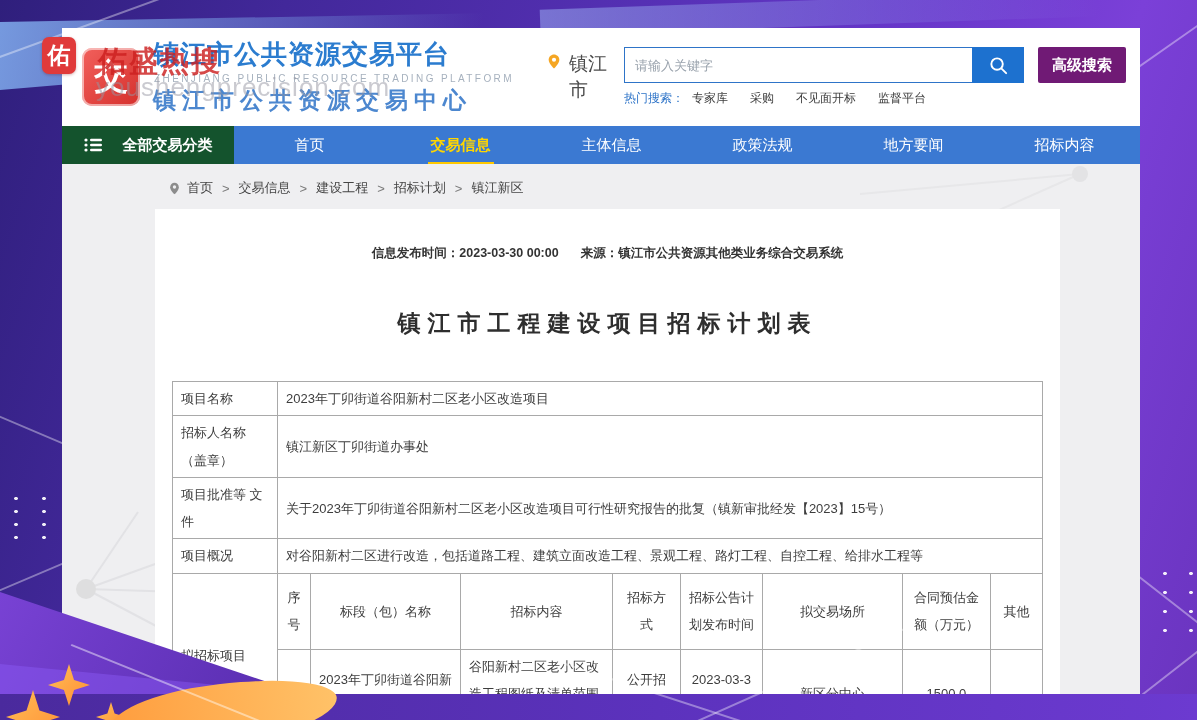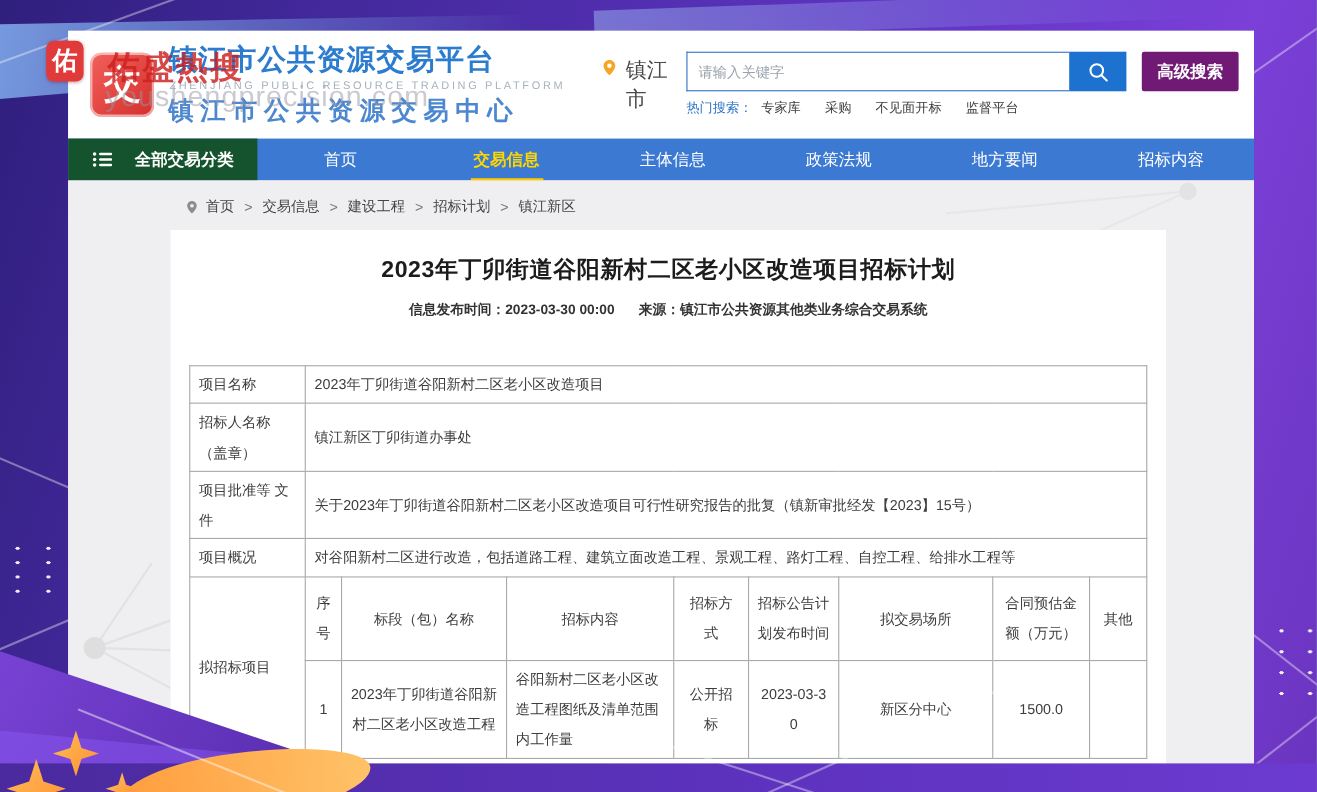--- a/index.html
+++ b/index.html
@@ -252,24 +252,24 @@
       <span class="crumb">交易信息</span>
       <span class="crumb-sep">&gt;</span>
       <span class="crumb">建设工程</span>
       <span class="crumb-sep">&gt;</span>
       <span class="crumb">招标计划</span>
       <span class="crumb-sep">&gt;</span>
       <span class="crumb">镇江新区</span>
     </div>
 
     <div class="card">
-      <div class="art-title">2023年丁卯街道谷阳新村二区老小区改造项目招标计划</div>
       <div class="pub-info">
         <span>信息发布时间：</span><span>2023-03-30 00:00</span><span class="gap"></span><span>来源：</span><span>镇江市公共资源其他类业务综合交易系统</span>
       </div>
+      <div class="tbl-title">镇江市工程建设项目招标计划表</div>
 
       <table class="plan">
         <colgroup>
           <col style="width:105px">
             <col style="width:33px">
             <col style="width:150px">
             <col style="width:152px">
           <col style="width:68px">
             <col style="width:82px">
             <col style="width:140px">

